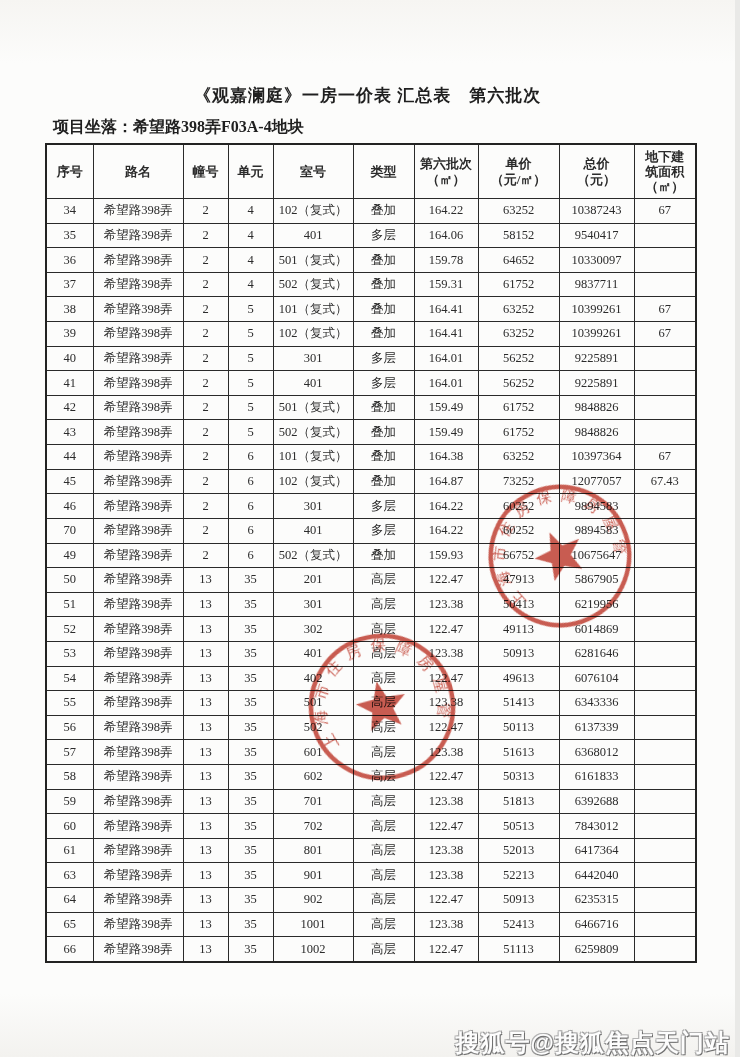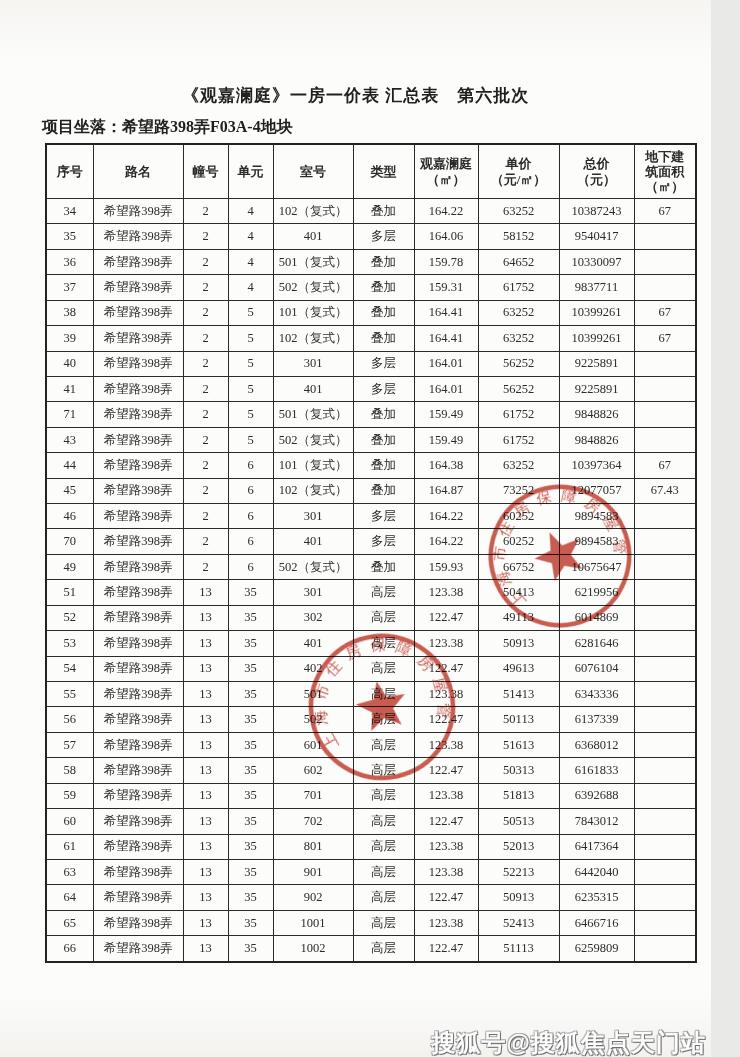--- a/index.html
+++ b/index.html
@@ -5,28 +5,29 @@
   html,body{margin:0;padding:0;}
   body{
     width:740px;height:1057px;
     background:#e9e9e7;
     font-family:"Liberation Serif","DejaVu Serif",serif;
   }
   .page{
     position:relative;width:711px;height:1057px;overflow:hidden;
     background:linear-gradient(180deg,#f6f5f2 0%,#fcfcfb 6%,#fcfcfb 94%,#f3f2ef 100%);
     color:#262626;
+    padding-left:24px;
   }
   .doc-title{
     position:absolute;top:84px;left:0;right:0;
     text-align:center;font-size:17px;font-weight:bold;
     letter-spacing:1px;color:#1f1f1f;
   }
   .doc-subtitle{
-    position:absolute;top:117px;left:42px;
+    position:absolute;top:117px;left:53px;
     font-size:16px;font-weight:bold;color:#1f1f1f;
   }
   table.price-table{
     position:absolute;left:45px;top:143px;
     width:650px;height:820px;
     border-collapse:collapse;table-layout:fixed;
     font-size:12.5px;color:#2b2b2b;
     border:2px solid #222;
   }
   .price-table th,.price-table td{
@@ -76,21 +77,21 @@
       <col style="width:62px">
     </colgroup>
     <thead>
       <tr>
           <th>序号</th>
           <th>路名</th>
           <th>幢号</th>
           <th>单元</th>
           <th>室号</th>
           <th>类型</th>
-          <th>观嘉澜庭
+          <th>第六批次
 （㎡）</th>
           <th>单价
 （元/㎡）</th>
           <th>总价
 （元）</th>
           <th>地下建
 筑面积
 （㎡）</th>
         </tr>
     </thead>
@@ -185,21 +186,21 @@
           <td>2</td>
           <td>5</td>
           <td>401</td>
           <td>多层</td>
           <td>164.01</td>
           <td>56252</td>
           <td>9225891</td>
           <td></td>
         </tr>
         <tr>
-          <td>71</td>
+          <td>42</td>
           <td>希望路398弄</td>
           <td>2</td>
           <td>5</td>
           <td>501（复式）</td>
           <td>叠加</td>
           <td>159.49</td>
           <td>61752</td>
           <td>9848826</td>
           <td></td>
         </tr>
@@ -266,20 +267,32 @@
         <tr>
           <td>49</td>
           <td>希望路398弄</td>
           <td>2</td>
           <td>6</td>
           <td>502（复式）</td>
           <td>叠加</td>
           <td>159.93</td>
           <td>66752</td>
           <td>10675647</td>
+          <td></td>
+        </tr>
+        <tr>
+          <td>50</td>
+          <td>希望路398弄</td>
+          <td>13</td>
+          <td>35</td>
+          <td>201</td>
+          <td>高层</td>
+          <td>122.47</td>
+          <td>47913</td>
+          <td>5867905</td>
           <td></td>
         </tr>
         <tr>
           <td>51</td>
           <td>希望路398弄</td>
           <td>13</td>
           <td>35</td>
           <td>301</td>
           <td>高层</td>
           <td>123.38</td>

